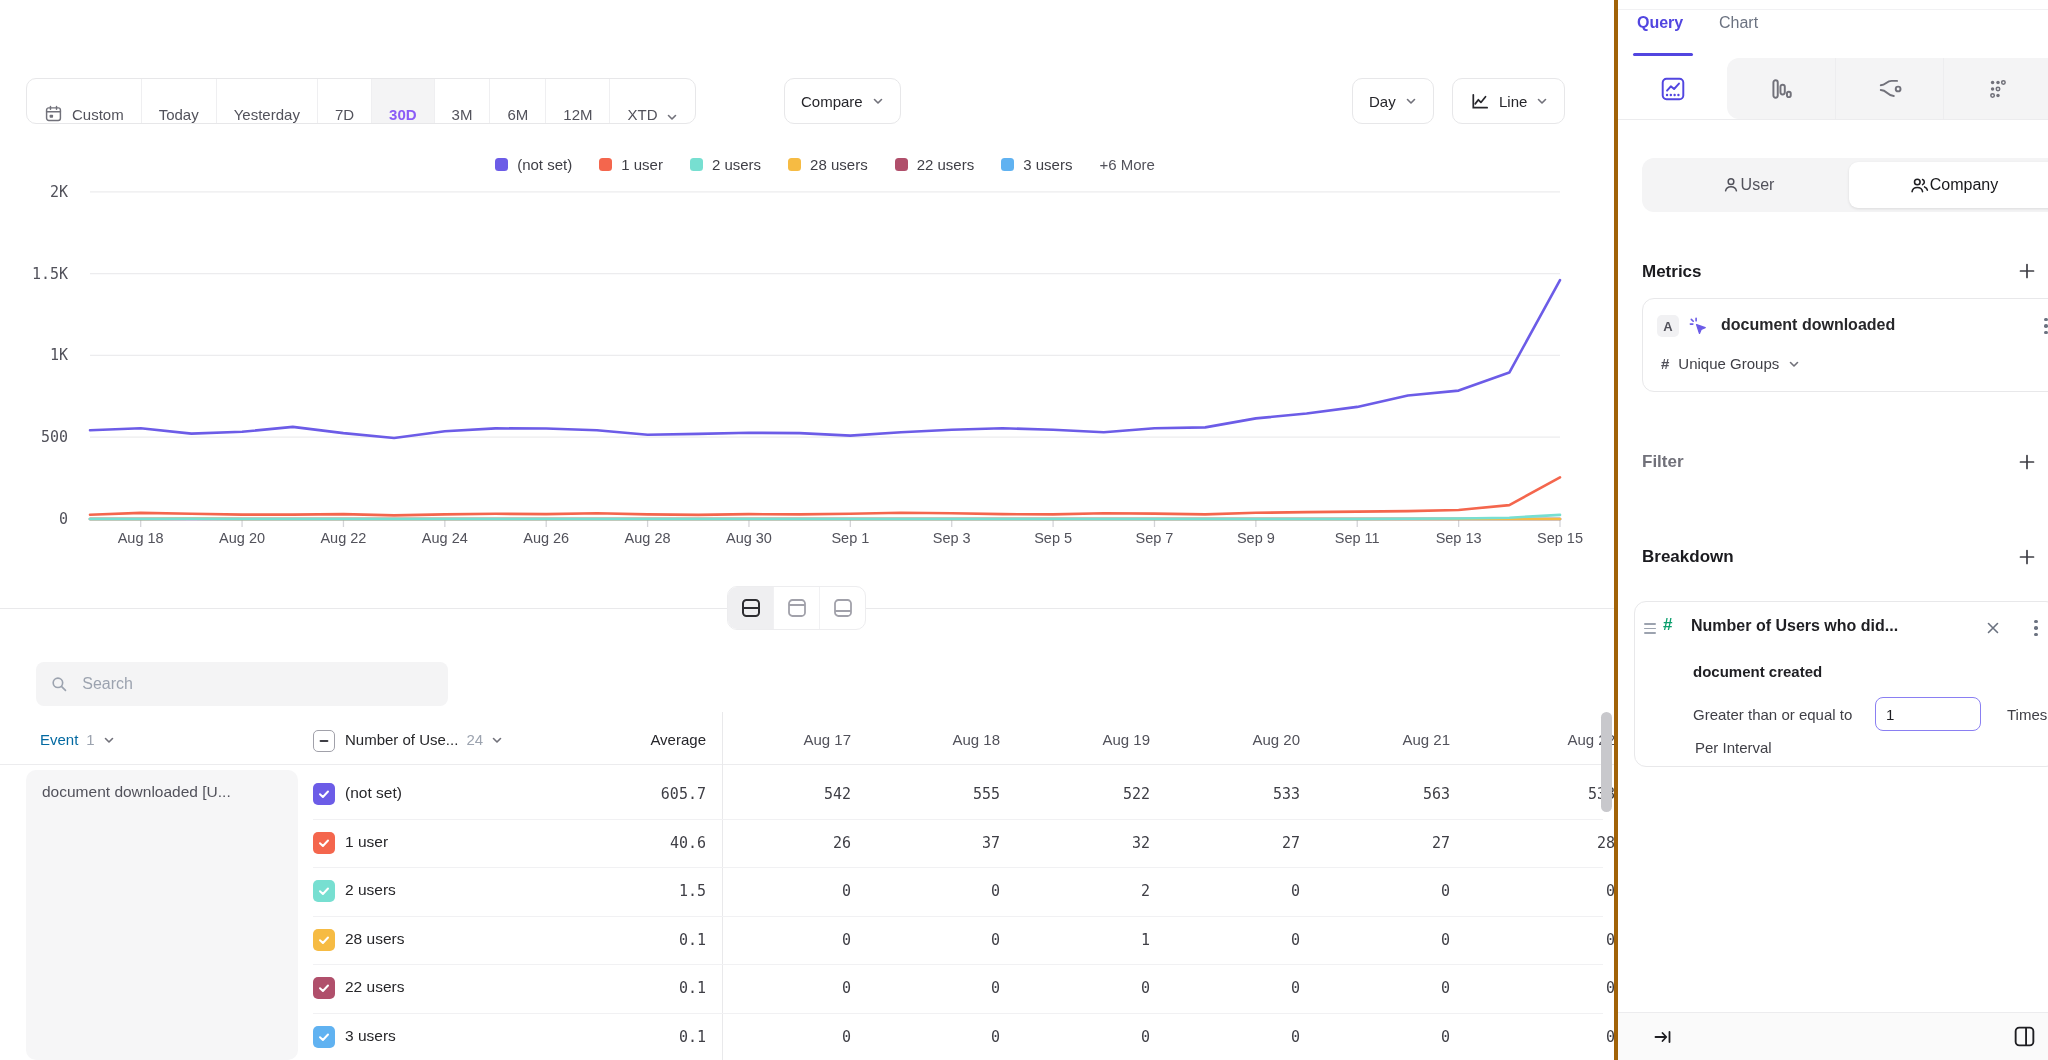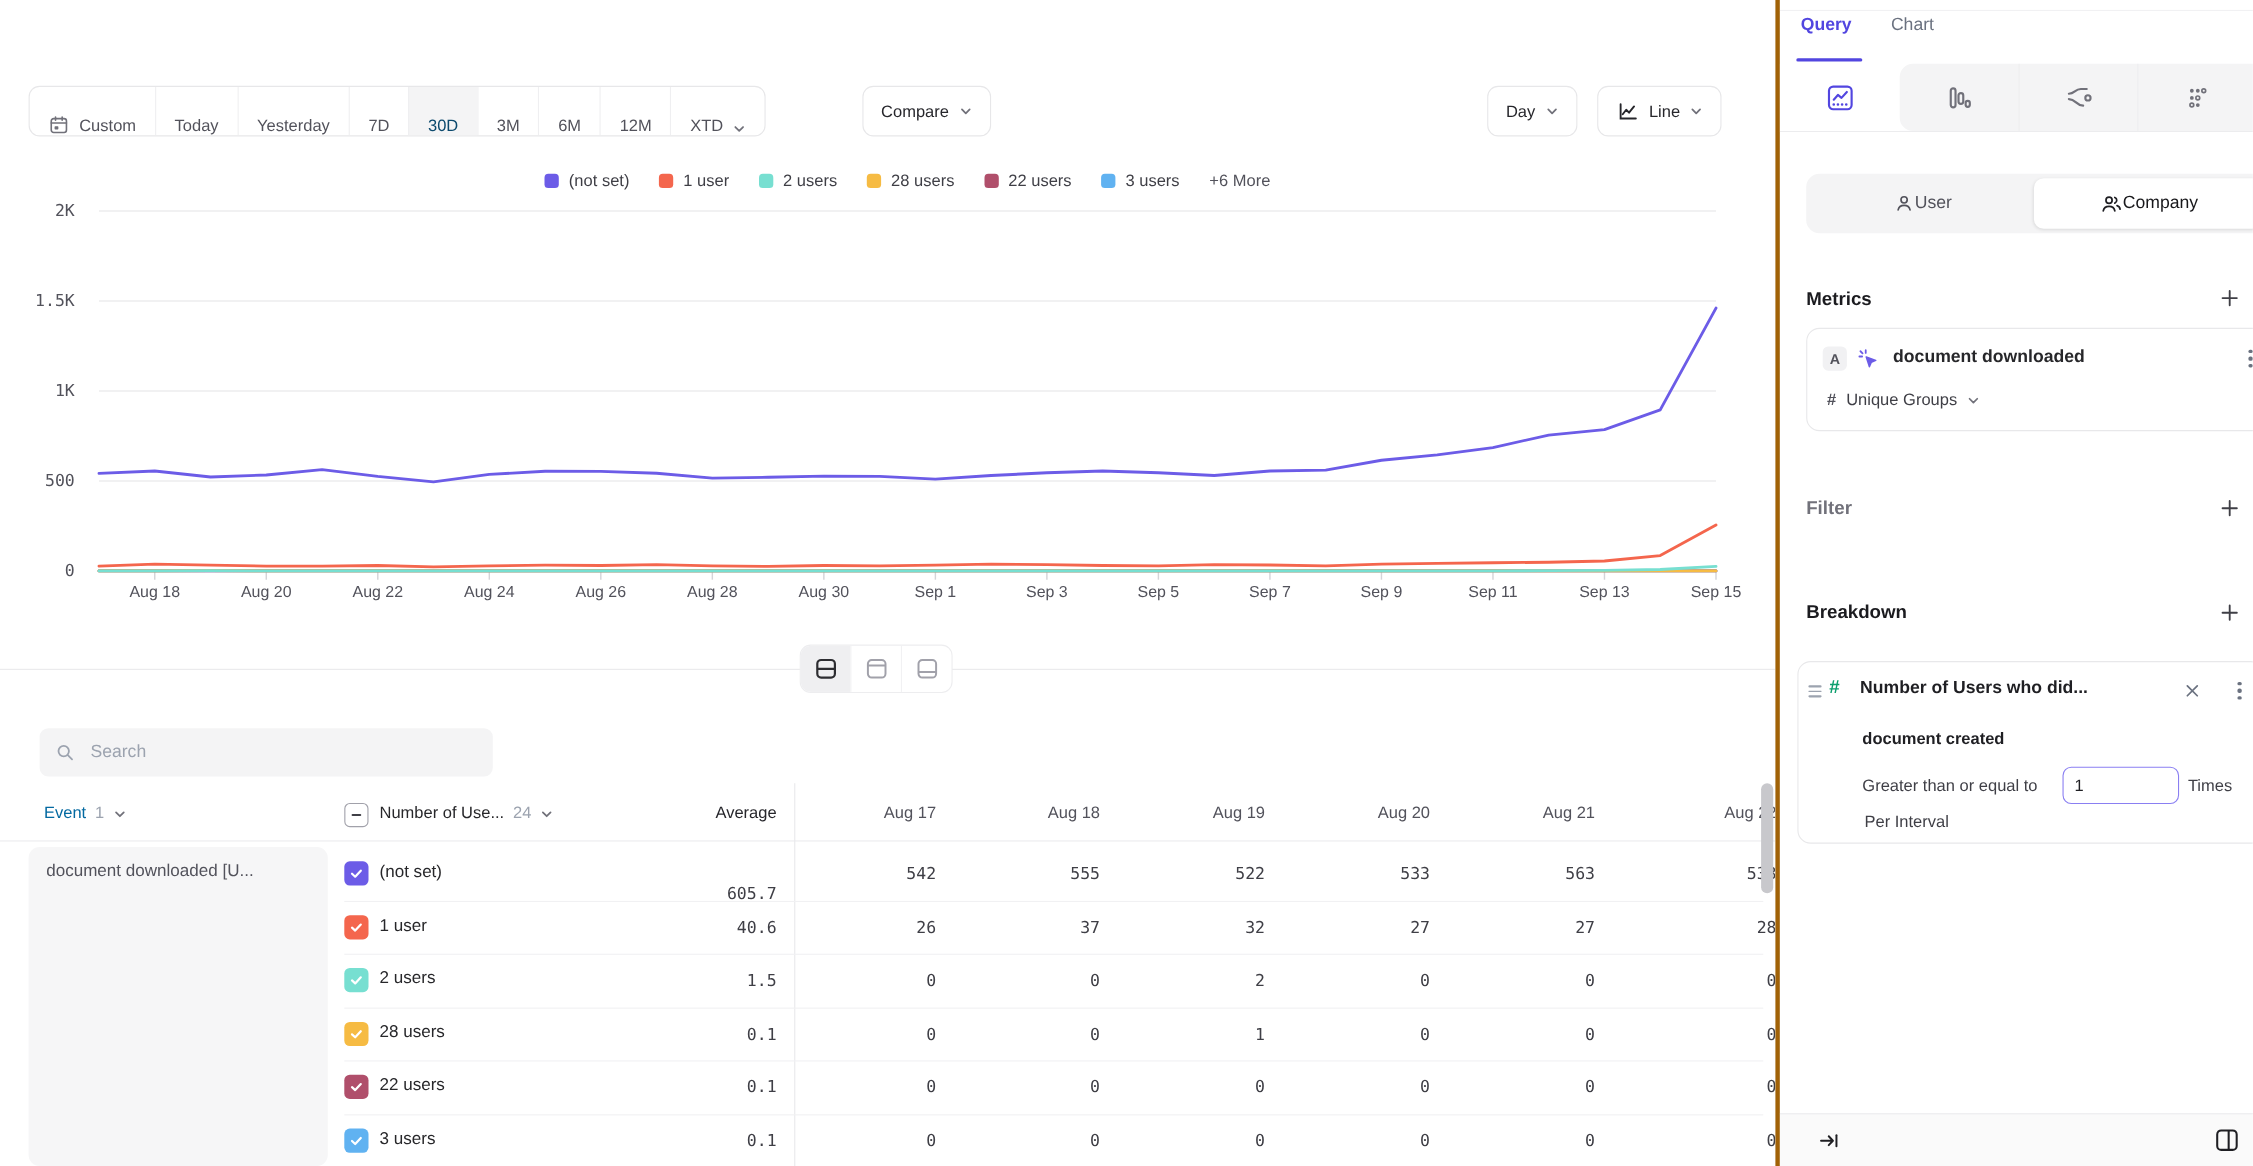--- a/index.html
+++ b/index.html
@@ -11,21 +11,21 @@
 
   
   #main{position:absolute;left:0;top:0;width:1614px;height:1060px;overflow:hidden}
 
   
   #range-group{position:absolute;left:26px;top:78px;display:flex;background:#fff;
     border:1px solid #e7e7e9;border-radius:10px;overflow:hidden;height:46px;box-sizing:border-box}
   .range-item{display:flex;align-items:flex-end;gap:9px;padding:0 17px;font-size:15px;color:#52525b;
     border-left:1px solid #efeff1;cursor:pointer;white-space:nowrap}
   .range-item:first-child{border-left:none}
-  .range-item.active{background:#f4f4f5;color:#0c4a6e;font-weight:400}
+  .range-item.active{background:#f4f4f5;color:#8b5cf6;font-weight:700}
   .btn{position:absolute;top:78px;height:46px;box-sizing:border-box;background:#fff;
     border:1px solid #e7e7e9;border-radius:10px;display:flex;align-items:center;gap:9px;
     padding:0 16px;font-size:15px;color:#26262b;cursor:pointer;white-space:nowrap}
 
   
   #legend{position:absolute;left:90px;top:156px;width:1470px;display:flex;justify-content:center;
     align-items:center;gap:27px;font-size:15px;color:#3f3f46}
   .lg-item{display:flex;align-items:center;gap:9px}
   .lg-sw{width:13px;height:13px;border-radius:3.5px}
   #legend-more{color:#52525b}
@@ -95,21 +95,21 @@
 
   #breakdown-card{left:16px;top:601px;width:424px;height:166px}
   #bd-handle{position:absolute;left:9px;top:21px;display:flex;flex-direction:column;gap:3px;cursor:grab}
   #bd-handle i{width:12px;height:1.5px;background:#9ca3af;border-radius:1px}
   #bd-hash{position:absolute;left:28px;top:13px;font-size:17px;font-weight:700;color:#0d9f6e}
   #bd-title{position:absolute;left:56px;top:15px;font-size:16px;font-weight:600;color:#1f1f23;white-space:nowrap}
   #bd-event{position:absolute;left:58px;top:61px;font-size:15px;font-weight:600;color:#1f1f23}
   #bd-cond{position:absolute;left:58px;top:104px;font-size:15px;color:#3f3f46}
   #bd-input{position:absolute;left:240px;top:95px;width:106px;height:34px;border:1.5px solid #8a7ff2;border-radius:8px;
     box-sizing:border-box;padding:0 10px;font-size:15px;color:#1f1f23;font-family:"Liberation Sans",sans-serif;outline:none}
-  #bd-times{position:absolute;left:354px;top:104px;font-size:15px;color:#3f3f46}
+  #bd-times{position:absolute;left:372px;top:104px;font-size:15px;color:#3f3f46}
   #bd-per{position:absolute;left:60px;top:137px;font-size:15px;color:#3f3f46}
   .close-x{position:absolute;width:20px;height:20px;display:flex;align-items:center;justify-content:center;cursor:pointer}
 
   #panel-footer{position:absolute;left:0;top:1012px;width:434px;height:48px;background:#fafafa;border-top:1px solid #ececee}
 </style>
 </head>
 <body>
 
 <div id="main">
 
@@ -318,21 +318,21 @@
   <div id="vdivider"></div>
 
   <div id="event-cell">document downloaded [U...</div>
   <div id="table-rows">
       <div class="cb abs" style="left: 313px; top: 783px; background: rgb(108, 92, 231);">
         <svg width="14" height="14" viewBox="0 0 14 14">
           <path d="M3 7.3 5.9 10 11 4.5" fill="none" stroke="#fff" stroke-width="2" stroke-linecap="round" stroke-linejoin="round"></path>
         </svg>
       </div>
       <div class="row-label" style="left: 345px; top: 784px;">(not set)</div>
-      <div class="cell mono" style="left: 556px; top: 803px;">605.7</div>
+      <div class="cell mono" style="left: 556px; top: 785px;">605.7</div>
       <div class="cell mono" style="left: 701px; top: 785px;">542</div>
       <div class="cell mono" style="left: 850px; top: 785px;">555</div>
       <div class="cell mono" style="left: 1000px; top: 785px;">522</div>
       <div class="cell mono" style="left: 1150px; top: 785px;">533</div>
       <div class="cell mono" style="left: 1300px; top: 785px;">563</div>
       <div class="cell mono" style="left: 1465px; top: 785px;">538</div>
       <div class="rowline" style="top: 818.5px;"></div>
       <div class="cb abs" style="left: 313px; top: 831.5px; background: rgb(244, 102, 77);">
         <svg width="14" height="14" viewBox="0 0 14 14">
           <path d="M3 7.3 5.9 10 11 4.5" fill="none" stroke="#fff" stroke-width="2" stroke-linecap="round" stroke-linejoin="round"></path>

